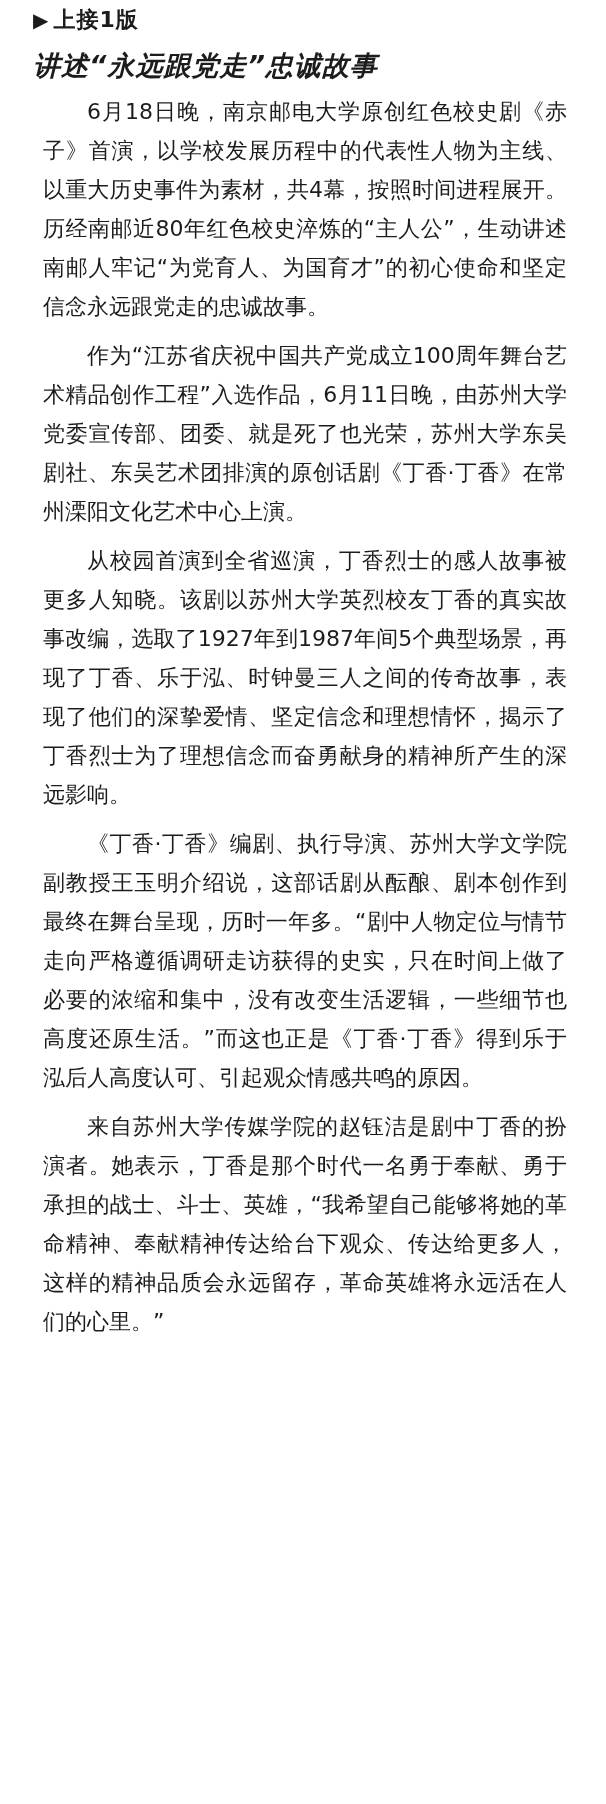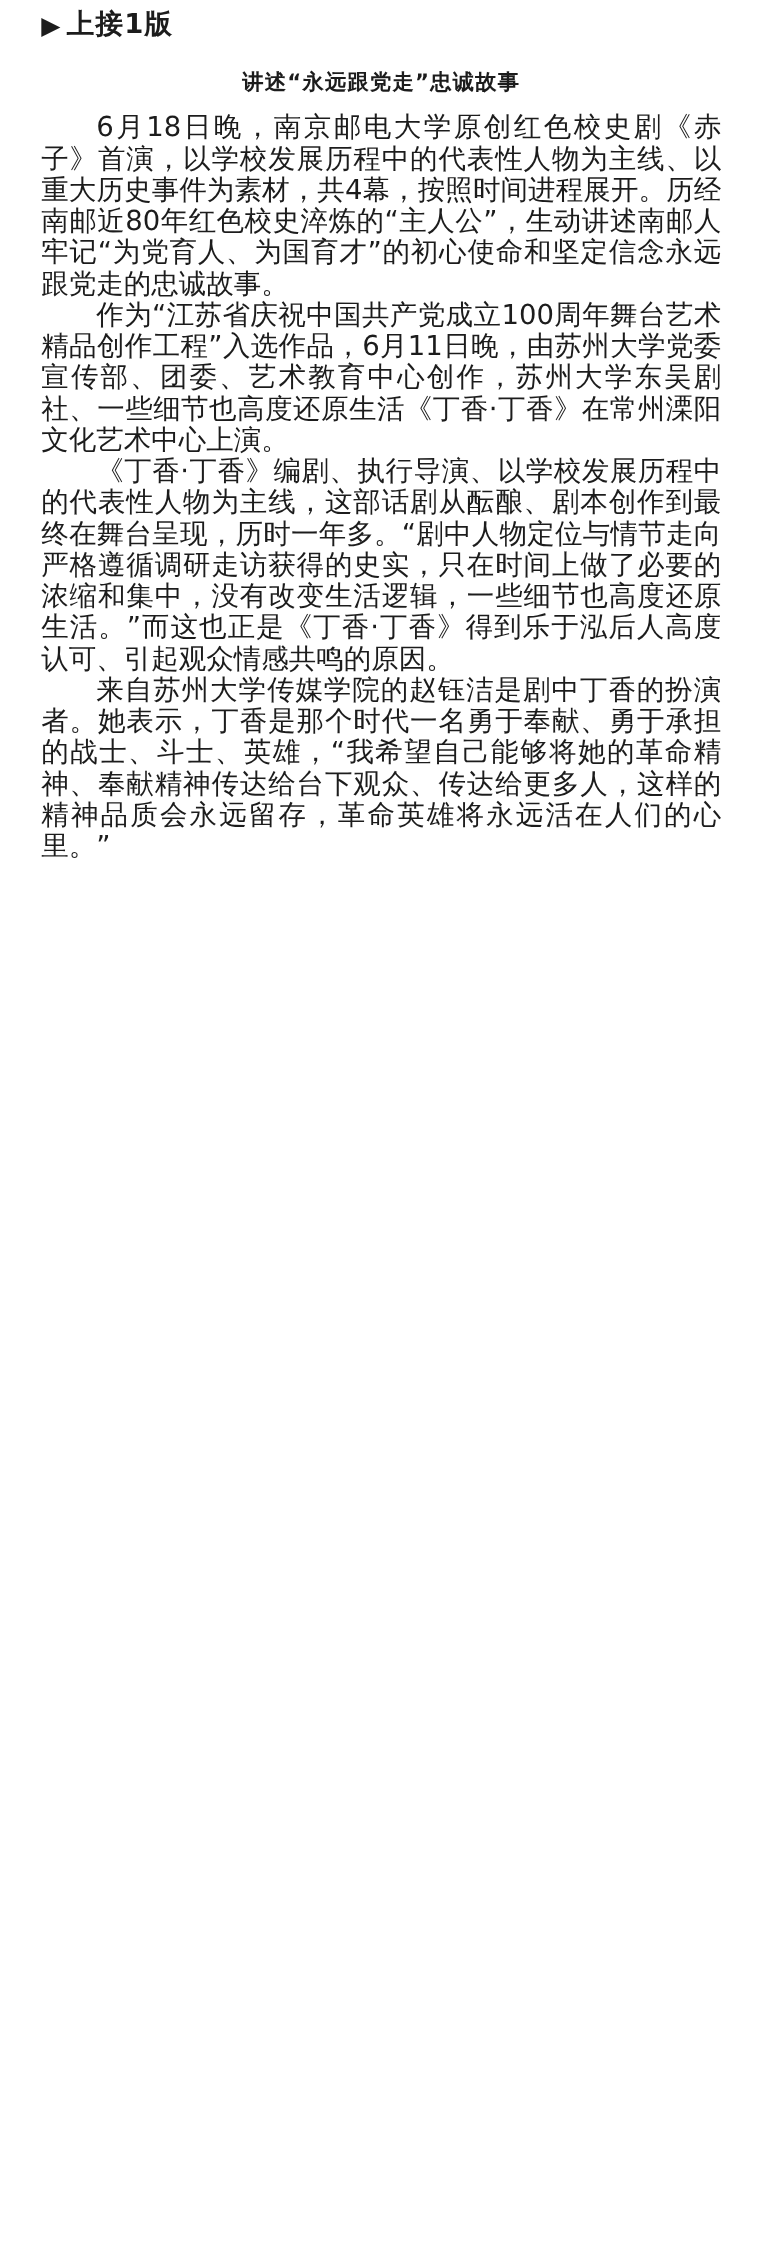--- a/index.html
+++ b/index.html
@@ -24,34 +24,35 @@
     letter-spacing: 1px;
     display: flex;
     align-items: center;
     gap: 4px;
   }
   .continuation .tri {
     font-size: 20px;
     line-height: 1;
   }
   h1.section-heading, h2.section-heading {
-    text-align: center;
-    font-size: 17px;
+    text-align: left;
+    font-size: 27px;
     font-weight: bold;
     letter-spacing: 1px;
     line-height: 32px;
     margin: 16px 0 8px 0;
+    font-style: italic;
   }
   h2.section-heading {
     margin: 8px 0 8px 0;
   }
   p.body-para {
-    margin: 0;
+    margin: 10px;
     font-size: 22px;
-    line-height: 25px;
+    line-height: 39px;
     text-align: justify;
     text-justify: inter-ideograph;
     text-indent: 2em;
     letter-spacing: 0;
     word-break: break-all;
   }
 </style>
 </head>
 <body>
 
@@ -60,17 +61,18 @@
   <div class="continuation">
     <span class="tri">▶</span>
     <span>上接1版</span>
   </div>
 
   <h1 class="section-heading">讲述“永远跟党走”忠诚故事</h1>
 
   <p class="body-para">6月18日晚，南京邮电大学原创红色校史剧《赤子》首演，以学校发展历程中的代表性人物为主线、以重大历史事件为素材，共4幕，按照时间进程展开。历经南邮近80年红色校史淬炼的“主人公”，生动讲述南邮人牢记“为党育人、为国育才”的初心使命和坚定信念永远跟党走的忠诚故事。</p>
 
 
-  <p class="body-para">作为“江苏省庆祝中国共产党成立100周年舞台艺术精品创作工程”入选作品，6月11日晚，由苏州大学党委宣传部、团委、艺术教育中心创作，苏州大学东吴剧社、一些细节也高度还原生活《丁香·丁香》在常州溧阳文化艺术中心上演。</p>
-  <p class="body-para">《丁香·丁香》编剧、执行导演、以学校发展历程中的代表性人物为主线，这部话剧从酝酿、剧本创作到最终在舞台呈现，历时一年多。“剧中人物定位与情节走向严格遵循调研走访获得的史实，只在时间上做了必要的浓缩和集中，没有改变生活逻辑，一些细节也高度还原生活。”而这也正是《丁香·丁香》得到乐于泓后人高度认可、引起观众情感共鸣的原因。</p>
+  <p class="body-para">作为“江苏省庆祝中国共产党成立100周年舞台艺术精品创作工程”入选作品，6月11日晚，由苏州大学党委宣传部、团委、就是死了也光荣，苏州大学东吴剧社、东吴艺术团排演的原创话剧《丁香·丁香》在常州溧阳文化艺术中心上演。</p>
+  <p class="body-para">从校园首演到全省巡演，丁香烈士的感人故事被更多人知晓。该剧以苏州大学英烈校友丁香的真实故事改编，选取了1927年到1987年间5个典型场景，再现了丁香、乐于泓、时钟曼三人之间的传奇故事，表现了他们的深挚爱情、坚定信念和理想情怀，揭示了丁香烈士为了理想信念而奋勇献身的精神所产生的深远影响。</p>
+  <p class="body-para">《丁香·丁香》编剧、执行导演、苏州大学文学院副教授王玉明介绍说，这部话剧从酝酿、剧本创作到最终在舞台呈现，历时一年多。“剧中人物定位与情节走向严格遵循调研走访获得的史实，只在时间上做了必要的浓缩和集中，没有改变生活逻辑，一些细节也高度还原生活。”而这也正是《丁香·丁香》得到乐于泓后人高度认可、引起观众情感共鸣的原因。</p>
   <p class="body-para">来自苏州大学传媒学院的赵钰洁是剧中丁香的扮演者。她表示，丁香是那个时代一名勇于奉献、勇于承担的战士、斗士、英雄，“我希望自己能够将她的革命精神、奉献精神传达给台下观众、传达给更多人，这样的精神品质会永远留存，革命英雄将永远活在人们的心里。”</p>
 
 </div>
 
 </body></html>

